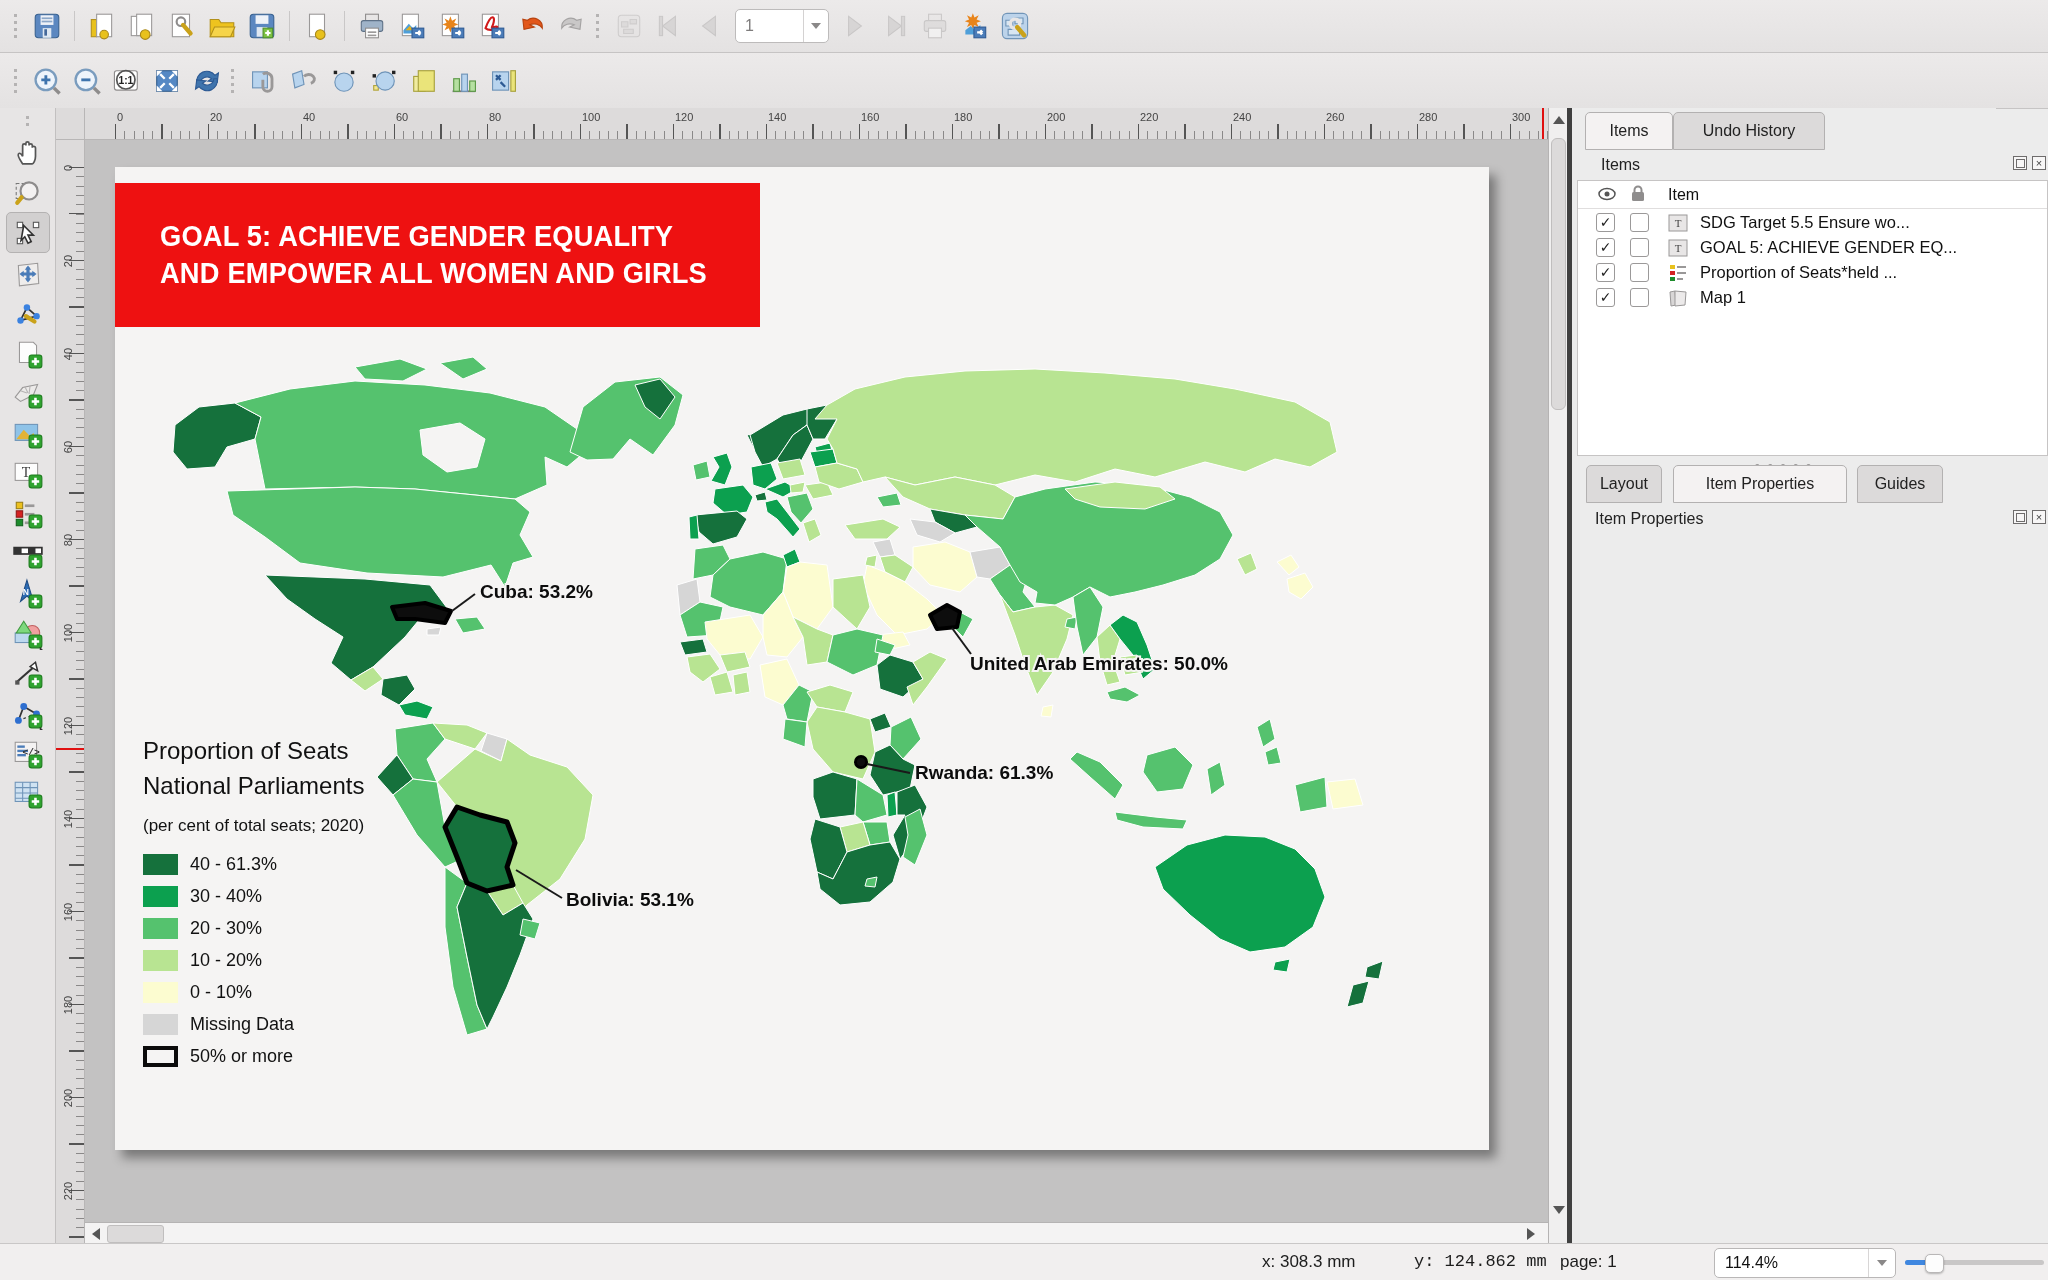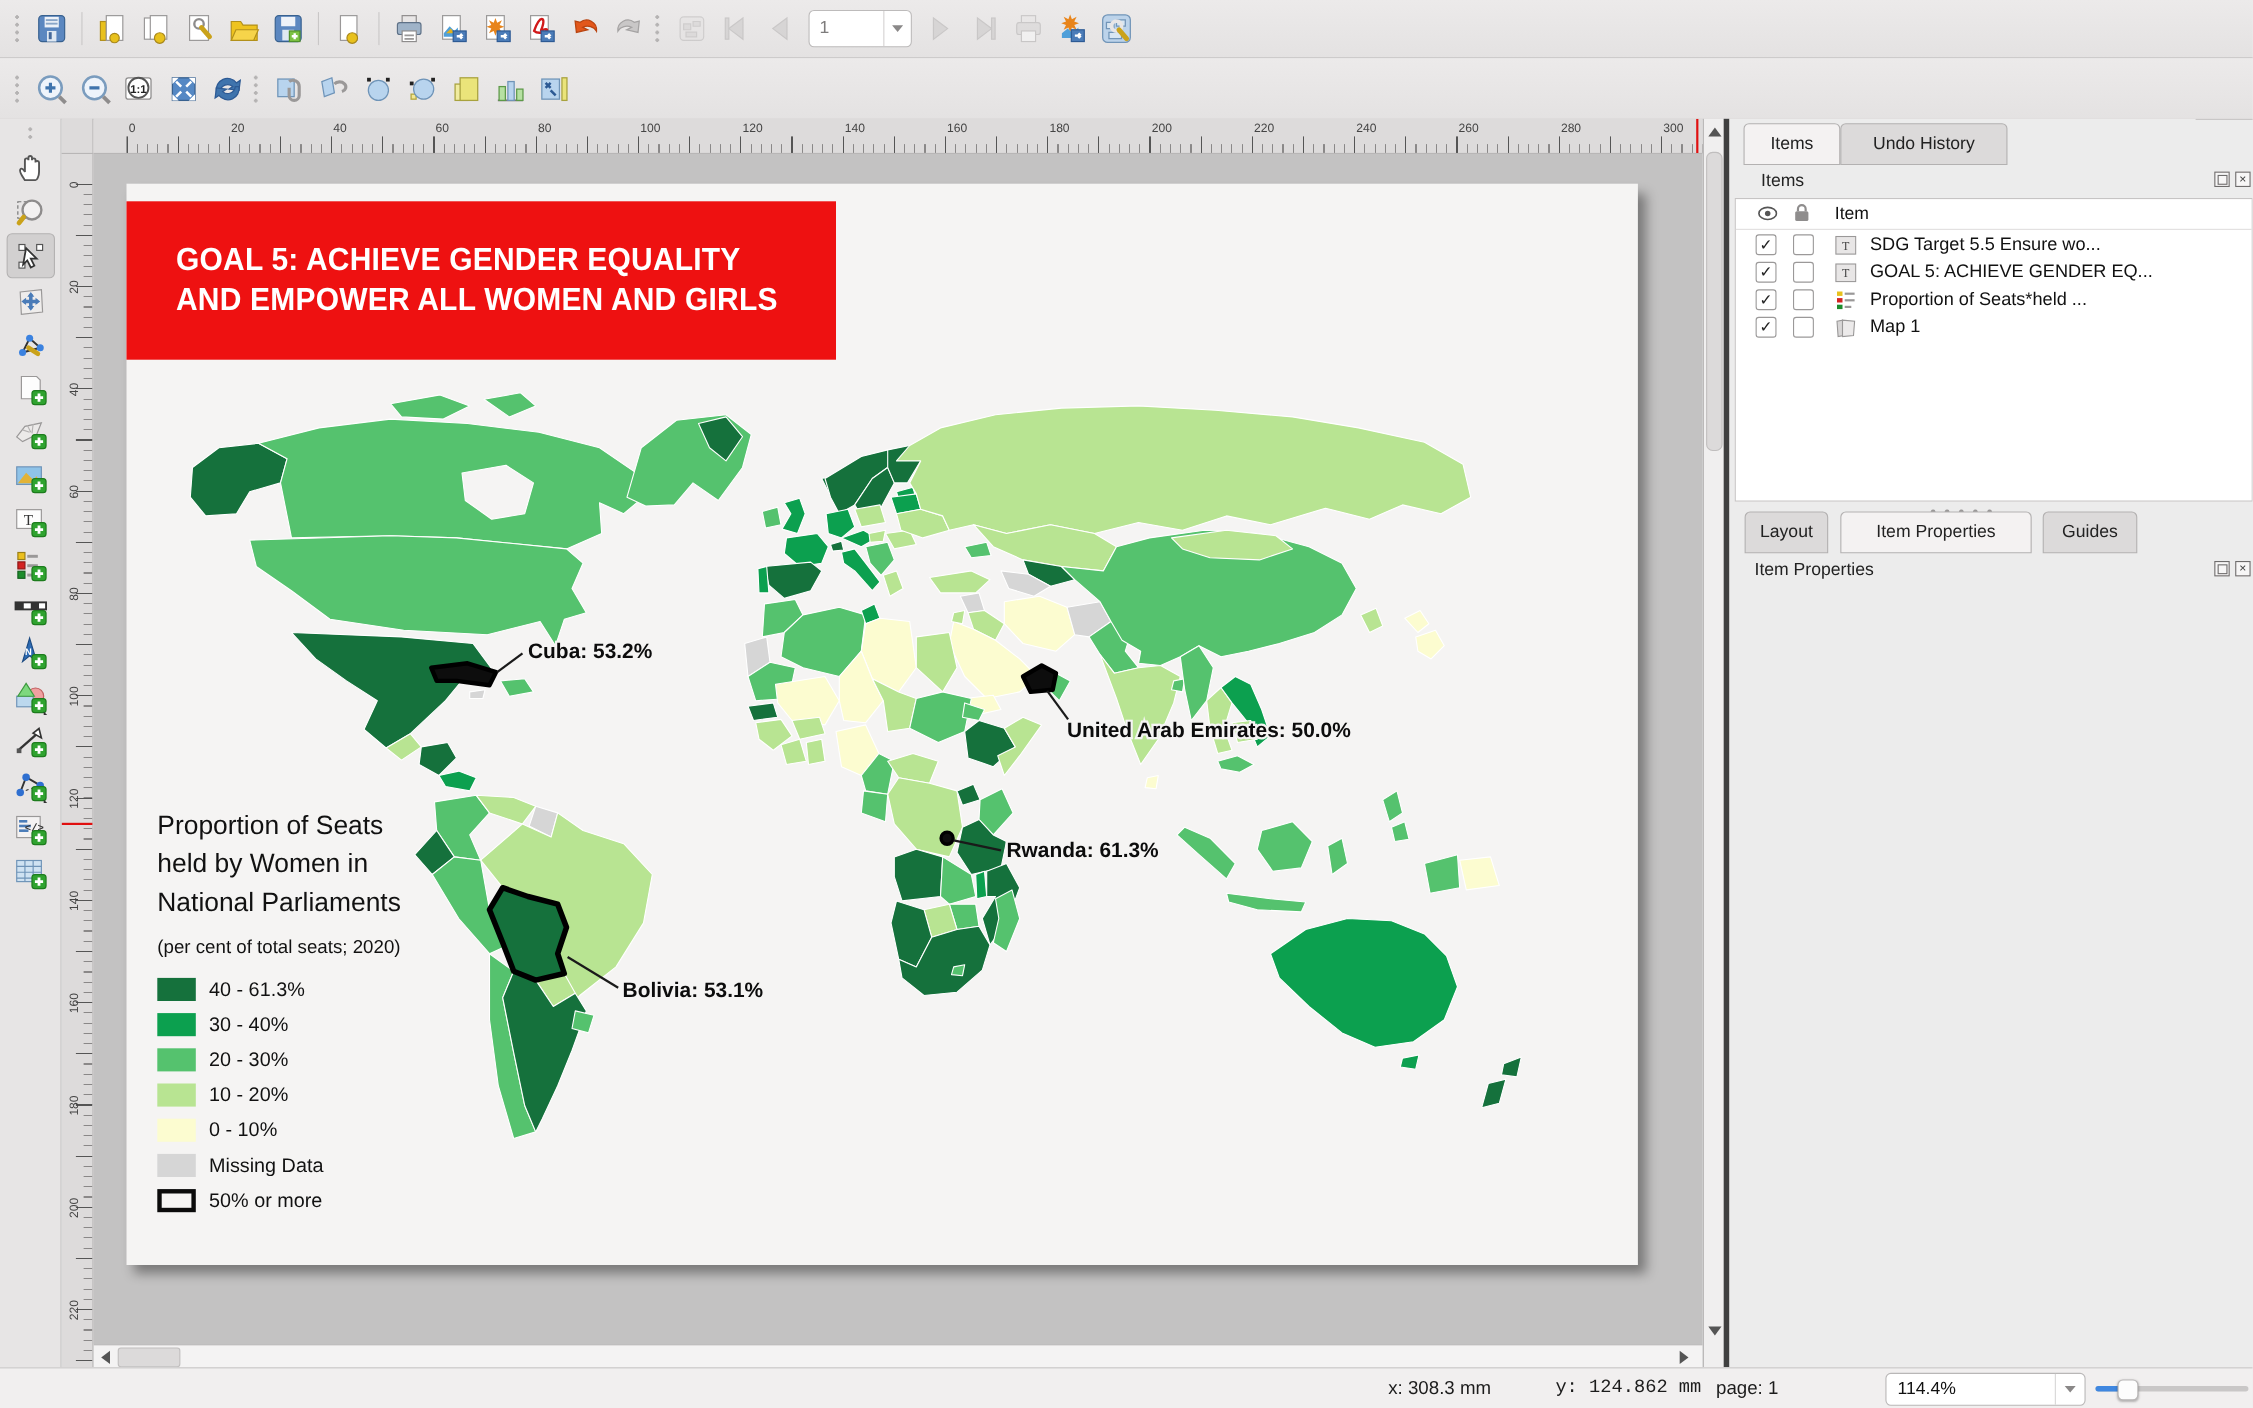--- a/index.html
+++ b/index.html
@@ -684,21 +684,20 @@
       </svg>
 
       <div id="banner" style="background: rgb(238, 17, 17);">
         <div>GOAL 5: ACHIEVE GENDER EQUALITY</div>
         <div>AND EMPOWER ALL WOMEN AND GIRLS</div>
       </div>
 
 
       <div id="legend">
         <div class="lt">Proportion of Seats</div>
-        <div class="lt">held by Women in</div>
         <div class="lt">National Parliaments</div>
         <div class="lsub">(per cent of total seats; 2020)</div>
         <div class="lrow">
             <div class="sw" style="background: rgb(21, 113, 60);"></div>
             <span>40 - 61.3%</span>
           </div>
         <div class="lrow">
             <div class="sw" style="background: rgb(12, 160, 79);"></div>
             <span>30 - 40%</span>
           </div>

